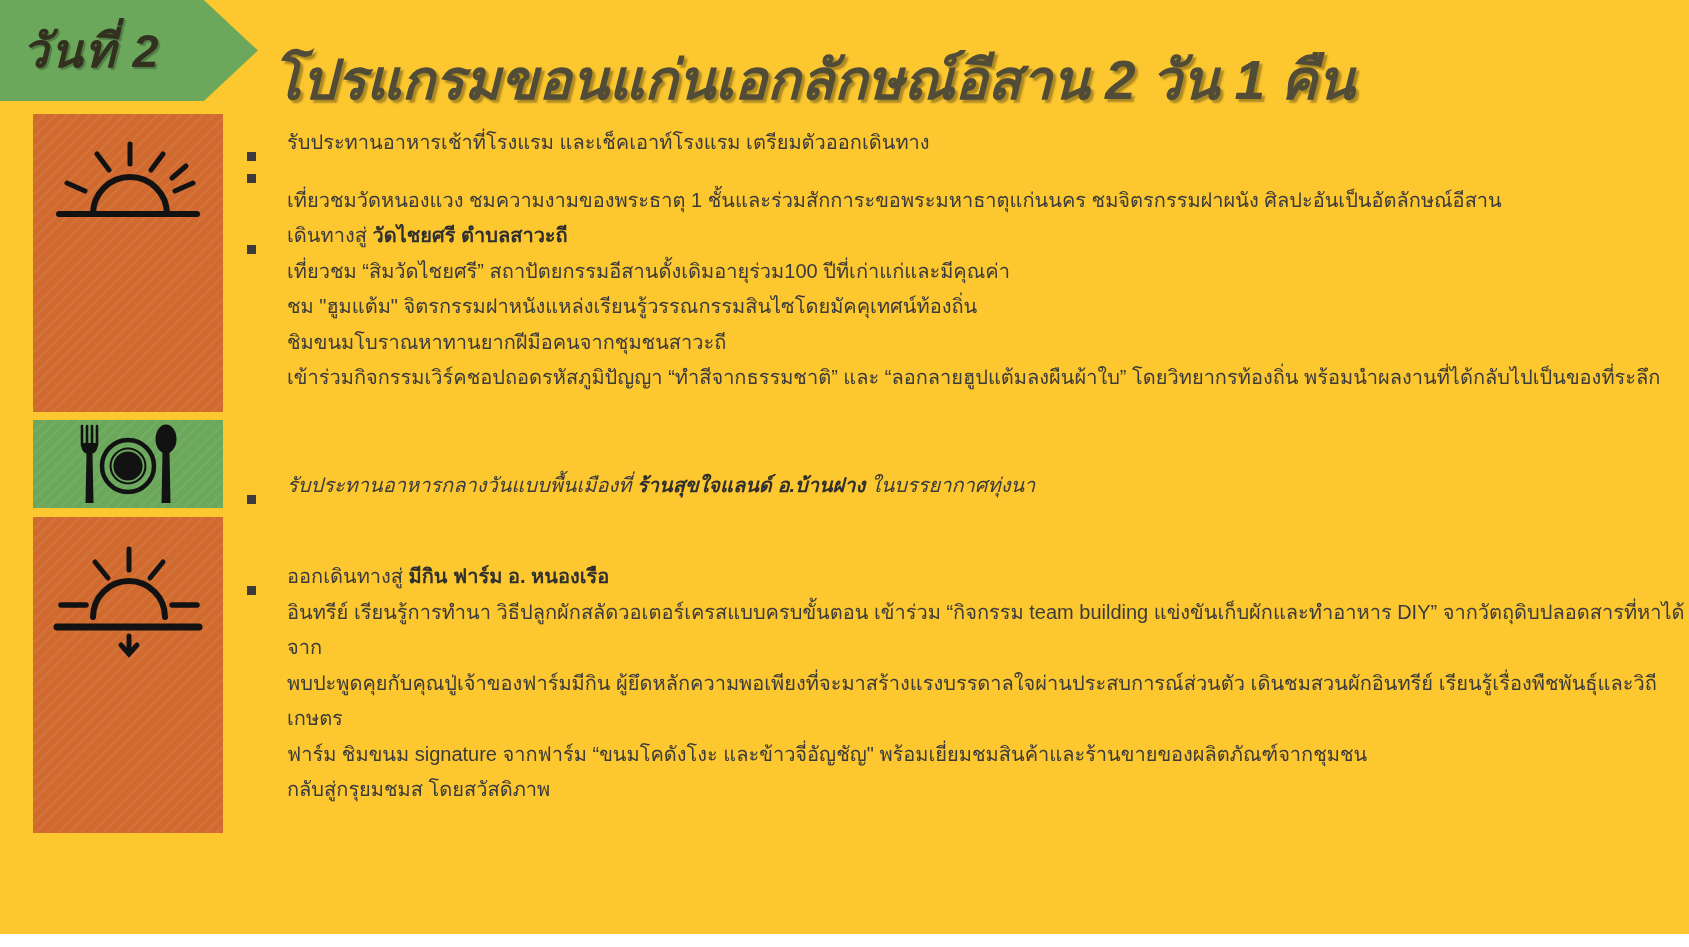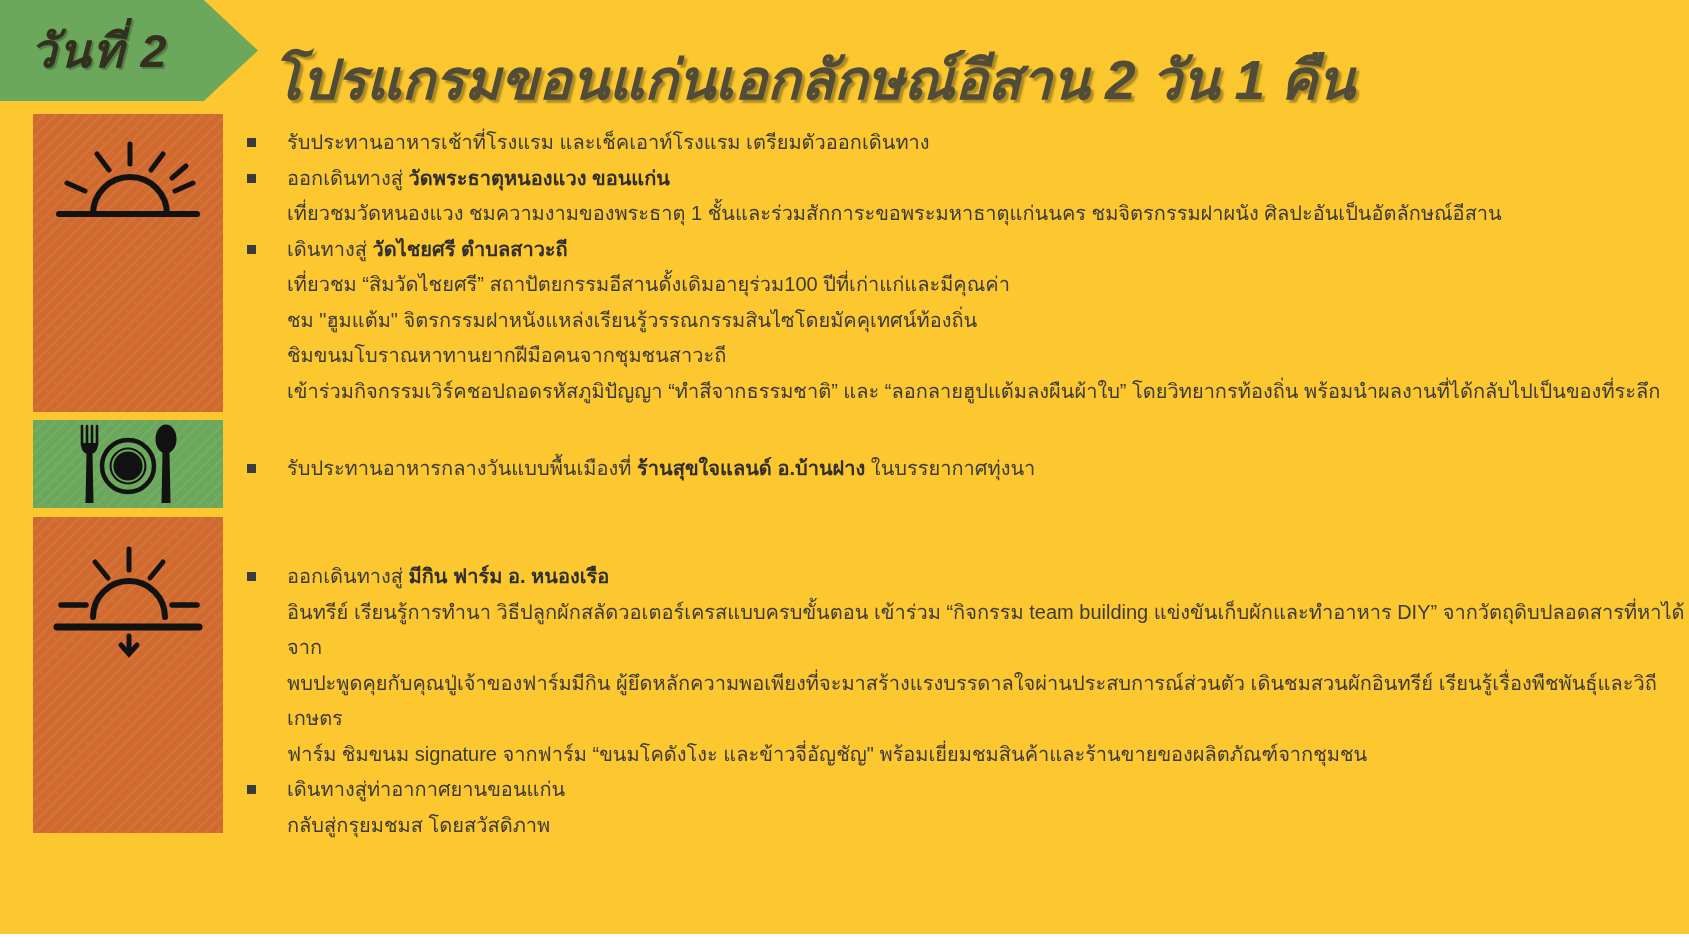--- a/index.html
+++ b/index.html
@@ -6,21 +6,21 @@
   .page {
     position:relative; width:1689px; height:947px;
     background:#FDC72F; overflow:hidden;
     font-family:"Liberation Sans", sans-serif;
   }
   
   .day-badge {
     position:absolute; top:0; left:0; width:258px; height:101px;
     background:#6BA85B;
     clip-path:polygon(0 0, 79% 0, 100% 50%, 79% 100%, 0 100%);
-    display:flex; align-items:center; box-sizing:border-box; padding-left:30px;
+    display:flex; align-items:center; box-sizing:border-box; padding-left:22px;
   }
   .day-badge-text {
     font-size:47px; font-weight:bold; font-style:italic; color:#33301F;
     text-shadow:2px 2px 1px rgba(0,0,0,0.25); letter-spacing:2px;
   }
   .page-title {
     position:absolute; top:36px; left:272px; width:1380px;
     font-size:55px; font-weight:bold; font-style:italic; color:#514C38;
     text-shadow:3px 3px 2px rgba(74,62,20,0.45); white-space:nowrap;
   }
@@ -37,23 +37,23 @@
   .icon-box svg { display:block; margin:0 auto; }
   #box-morning svg   { margin-top:22px; }
   #box-lunch svg     { margin-top:3px; }
   #box-afternoon svg { margin-top:26px; }
   
   .section-text {
     position:absolute; left:247px; width:1438px;
     font-size:20px; color:#3B3B3B;
   }
   #text-morning   { top:125px; }
-  #text-lunch     { top:451px; }
+  #text-lunch     { top:468px;font-style:italic; }
   #text-afternoon { top:559px; }
-  .line { display:flex; align-items:flex-start; line-height:35.5px; }
+  .line { display:flex; align-items:flex-end; line-height:35.5px; }
   .line.cont { padding-left:40px; }
   .bullet {
     flex:none; width:9px; height:9px; background:#3B3B3B;
     margin:13px 31px 0 0;
   }
   .txt .bold { font-weight:bold; color:#2F2F2F; }
   
   .bottom-strip {
     position:absolute; left:0; bottom:0; width:100%; height:13px; background:#FFFFFF;
   }
@@ -112,21 +112,20 @@
     </svg>
   </div>
 
   <div id="text-morning" class="section-text">
       <div class="line">
         <span class="bullet"></span>
         <span class="txt"><span>รับประทานอาหารเช้าที่โรงแรม และเช็คเอาท์โรงแรม เตรียมตัวออกเดินทาง</span></span>
       </div>
       <div class="line">
         <span class="bullet"></span>
-        <span class="txt"><span>ออกเดินทางสู่ </span><span class="bold">วัดพระธาตุหนองแวง ขอนแก่น</span></span>
       </div>
       <div class="line cont">
         <span class="txt"><span>เที่ยวชมวัดหนองแวง ชมความงามของพระธาตุ 1 ชั้นและร่วมสักการะขอพระมหาธาตุแก่นนคร ชมจิตรกรรมฝาผนัง ศิลปะอันเป็นอัตลักษณ์อีสาน</span></span>
       </div>
       <div class="line">
         <span class="bullet"></span>
         <span class="txt"><span>เดินทางสู่ </span><span class="bold">วัดไชยศรี ตำบลสาวะถี</span></span>
       </div>
       <div class="line cont">
         <span class="txt"><span>เที่ยวชม “สิมวัดไชยศรี” สถาปัตยกรรมอีสานดั้งเดิมอายุร่วม100 ปีที่เก่าแก่และมีคุณค่า</span></span>
@@ -154,23 +153,19 @@
       </div>
       <div class="line cont">
         <span class="txt"><span>อินทรีย์ เรียนรู้การทำนา วิธีปลูกผักสลัดวอเตอร์เครสแบบครบขั้นตอน เข้าร่วม “กิจกรรม team building แข่งขันเก็บผักและทำอาหาร DIY” จากวัตถุดิบปลอดสารที่หาได้จาก</span></span>
       </div>
       <div class="line cont">
         <span class="txt"><span>พบปะพูดคุยกับคุณปู่เจ้าของฟาร์มมีกิน ผู้ยึดหลักความพอเพียงที่จะมาสร้างแรงบรรดาลใจผ่านประสบการณ์ส่วนตัว เดินชมสวนผักอินทรีย์ เรียนรู้เรื่องพืชพันธุ์และวิถีเกษตร</span></span>
       </div>
       <div class="line cont">
         <span class="txt"><span>ฟาร์ม ชิมขนม signature จากฟาร์ม “ขนมโคดังโงะ และข้าวจี่อัญชัญ"  พร้อมเยี่ยมชมสินค้าและร้านขายของผลิตภัณฑ์จากชุมชน</span></span>
       </div>
-      <div class="line">
-        <span class="bullet"></span>
-        <span class="txt"><span>เดินทางสู่ท่าอากาศยานขอนแก่น</span></span>
-      </div>
       <div class="line cont">
         <span class="txt"><span>กลับสู่กรุยมชมส โดยสวัสดิภาพ</span></span>
       </div>
     </div>
 
   <div class="bottom-strip"></div>
 </div>
 
 </body></html>

